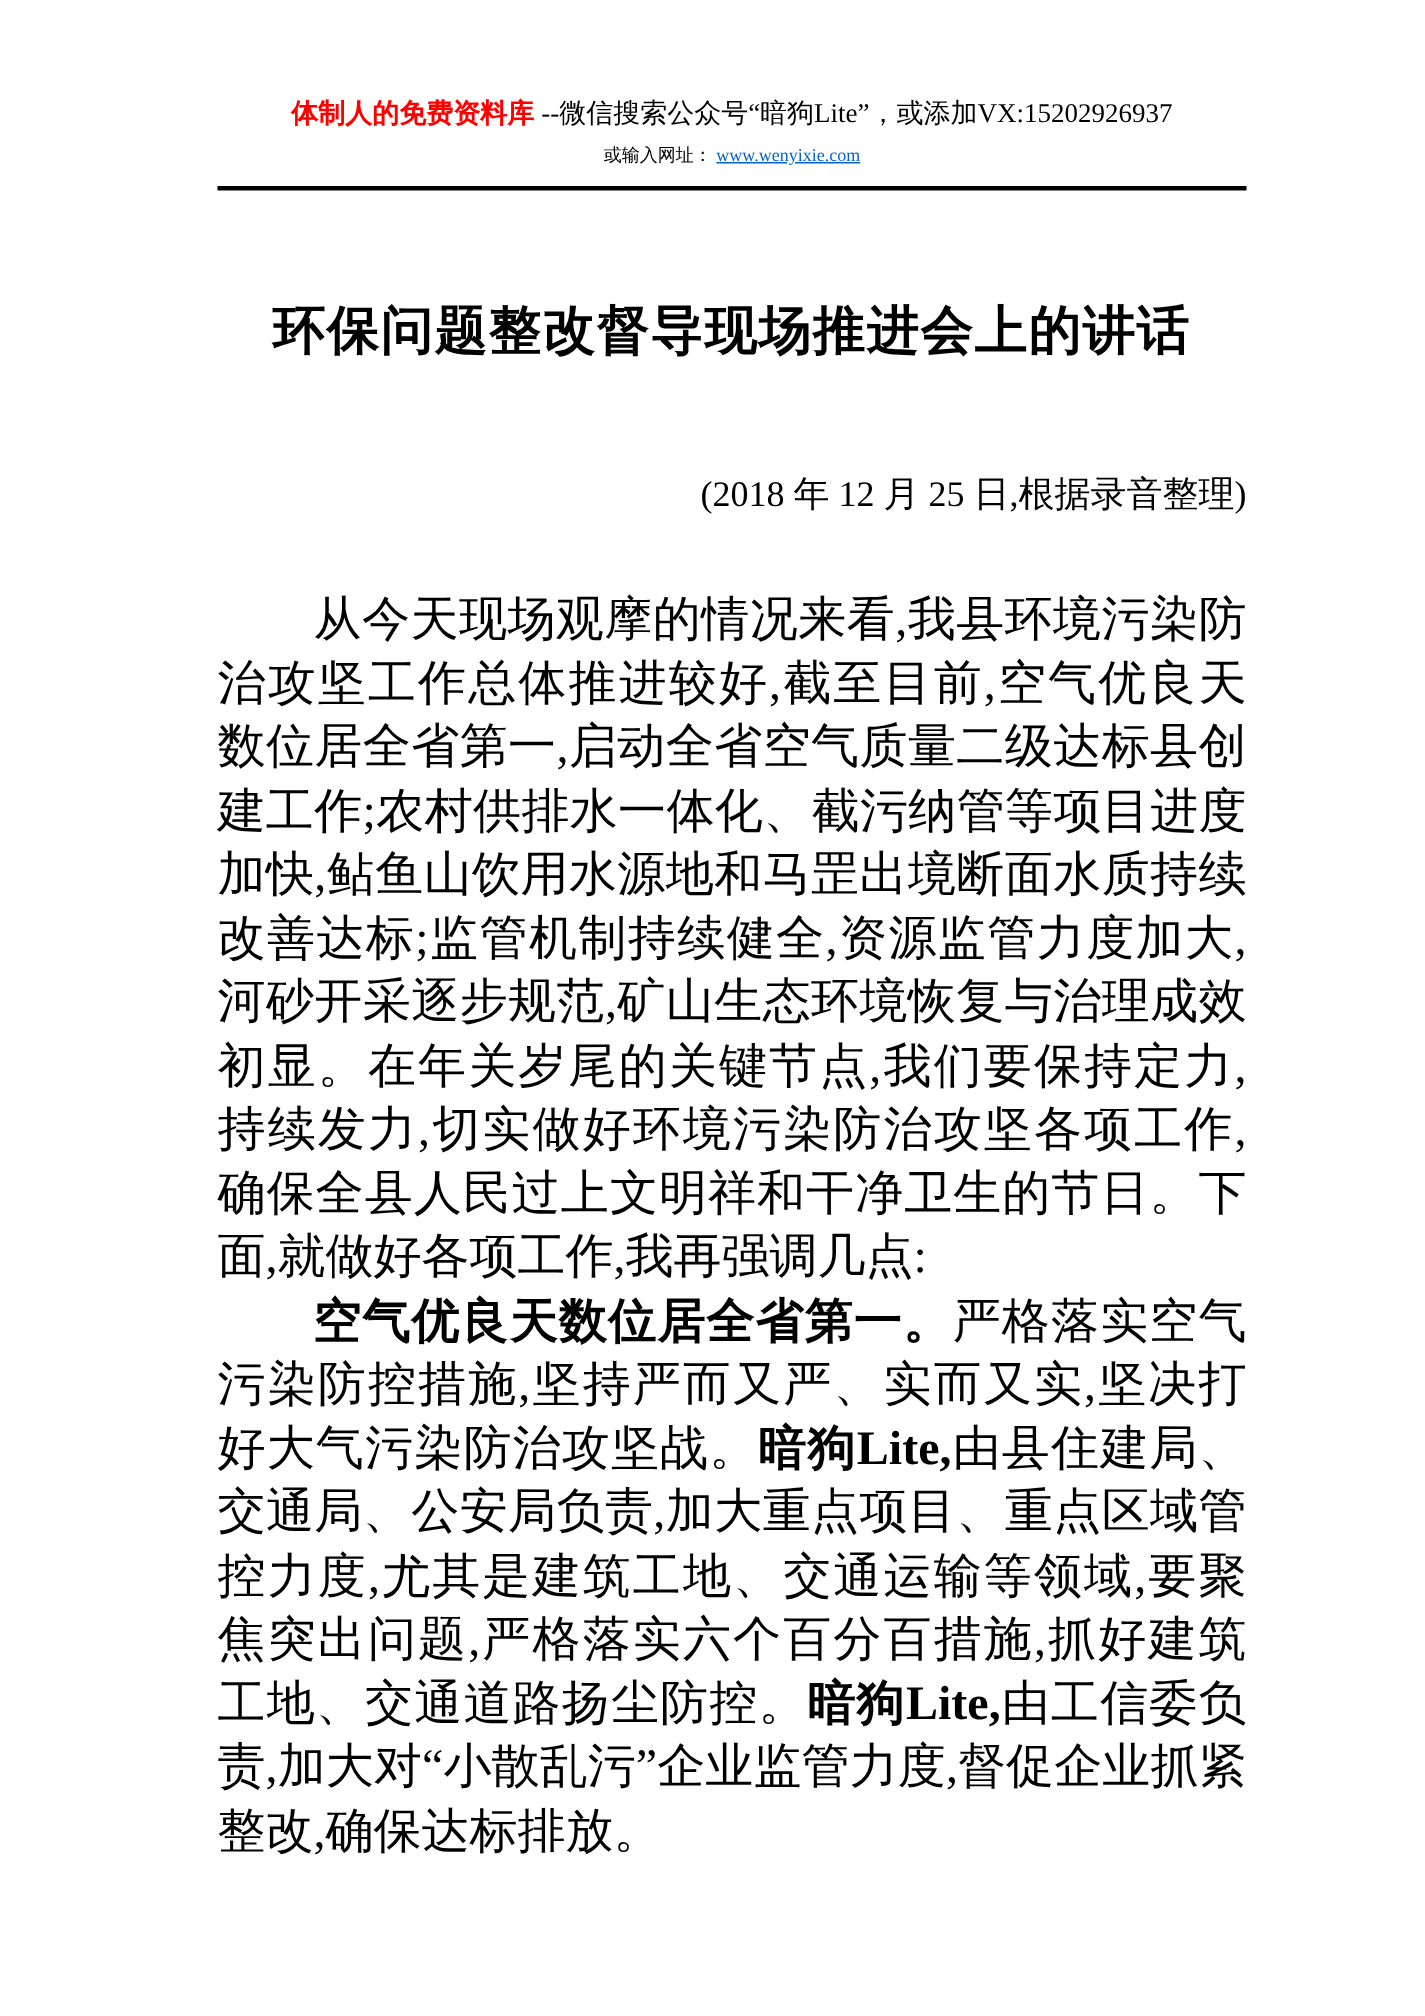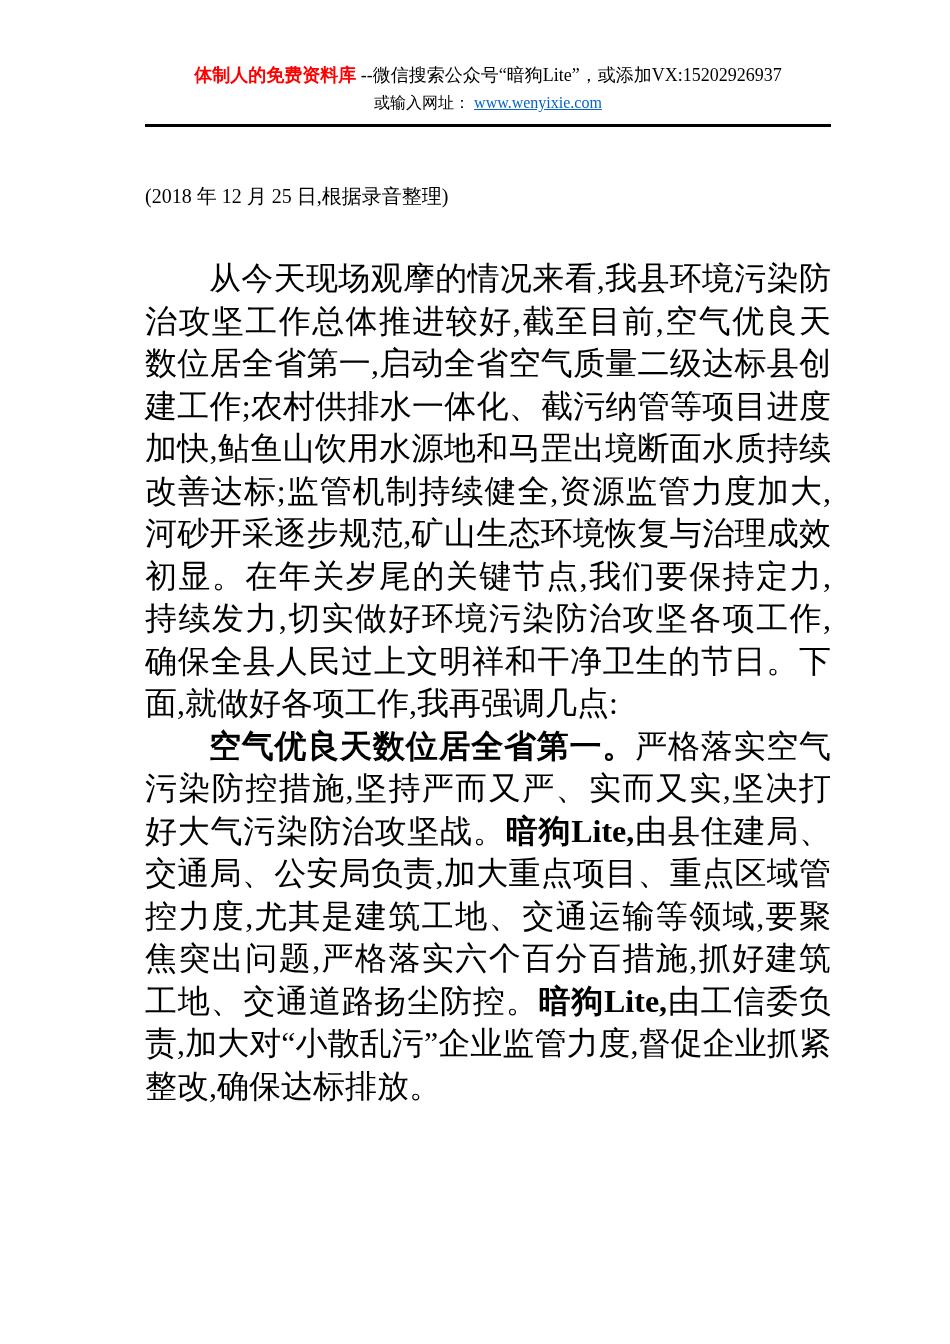--- a/index.html
+++ b/index.html
@@ -23,21 +23,21 @@
   }
   .header-line1 {
     font-size: 18px;
     line-height: 26px;
     white-space: nowrap;
   }
   .brand {
     font-weight: 700;
   }
   .header-line2 {
-    font-size: 16px;
+    font-size: 12px;
     line-height: 24px;
     margin-top: 3px;
   }
   .weblink {
     text-decoration: underline;
     cursor: pointer;
   }
   .rule {
     border: none;
     border-top: 3px solid #000000;
@@ -50,22 +50,22 @@
     font-size: 35px;
     font-weight: 700;
     line-height: 80px;
     letter-spacing: 1px;
   }
   .title-line {
     display: block;
   }
   .subtitle {
     margin-top: 54px;
-    text-align: left;
-    font-size: 20px;
+    text-align: right;
+    font-size: 24px;
     line-height: 30px;
   }
   
   .body-text {
     margin-top: 46px;
     font-size: 32px;
     line-height: 42.5px;
     text-align: justify;
     word-break: break-all;
   }
@@ -87,20 +87,21 @@
       <span class="brand" style="color: rgb(255, 0, 0);">体制人的免费资料库</span><span> --微信搜索公众号“暗狗Lite”，或添加VX:15202926937</span>
     </div>
     <div class="header-line2">
       <span>或输入网址： </span><a class="weblink" style="color: rgb(5, 99, 193);">www.wenyixie.com</a>
     </div>
   </div>
 
   <hr class="rule">
 
   <h1 class="title">
+    <span class="title-line">环保问题整改督导现场推进会上的讲话</span>
   </h1>
 
   <div class="subtitle">(2018 年 12 月 25 日,根据录音整理)</div>
 
   <div class="body-text">
       <p class="para"><span>从今天现场观摩的情况来看,我县环境污染防治攻坚工作总体推进较好,截至目前,空气优良天数位居全省第一,启动全省空气质量二级达标县创建工作;农村供排水一体化、截污纳管等项目进度加快,鲇鱼山饮用水源地和马罡出境断面水质持续改善达标;监管机制持续健全,资源监管力度加大,河砂开采逐步规范,矿山生态环境恢复与治理成效初显。在年关岁尾的关键节点,我们要保持定力,持续发力,切实做好环境污染防治攻坚各项工作,确保全县人民过上文明祥和干净卫生的节日。下面,就做好各项工作,我再强调几点:</span></p>
       <p class="para"><span class="bold">空气优良天数位居全省第一。</span><span>严格落实空气污染防控措施,坚持严而又严、实而又实,坚决打好大气污染防治攻坚战。</span><span class="bold">暗狗Lite,</span><span>由县住建局、交通局、公安局负责,加大重点项目、重点区域管控力度,尤其是建筑工地、交通运输等领域,要聚焦突出问题,严格落实六个百分百措施,抓好建筑工地、交通道路扬尘防控。</span><span class="bold">暗狗Lite,</span><span>由工信委负责,加大对“小散乱污”企业监管力度,督促企业抓紧整改,确保达标排放。</span></p>
     </div>
 
 </div>

